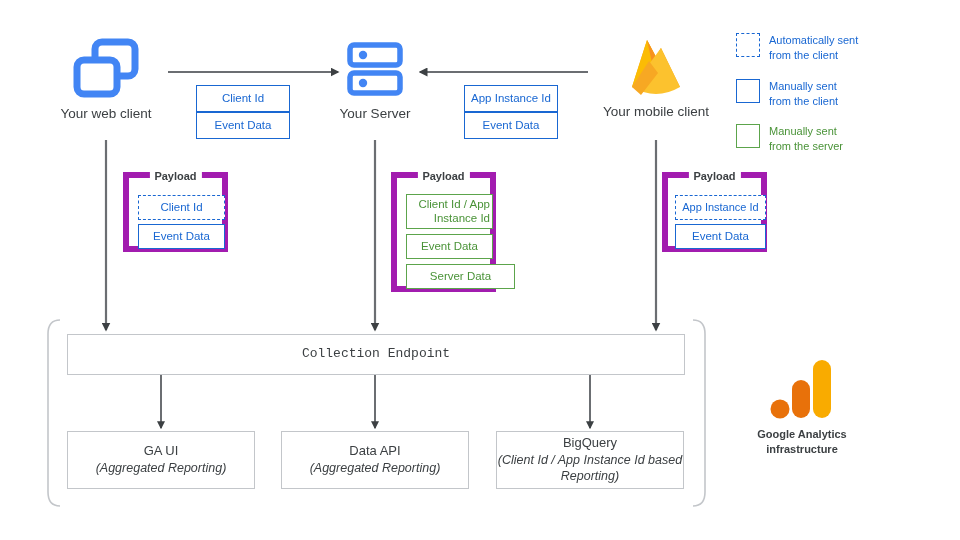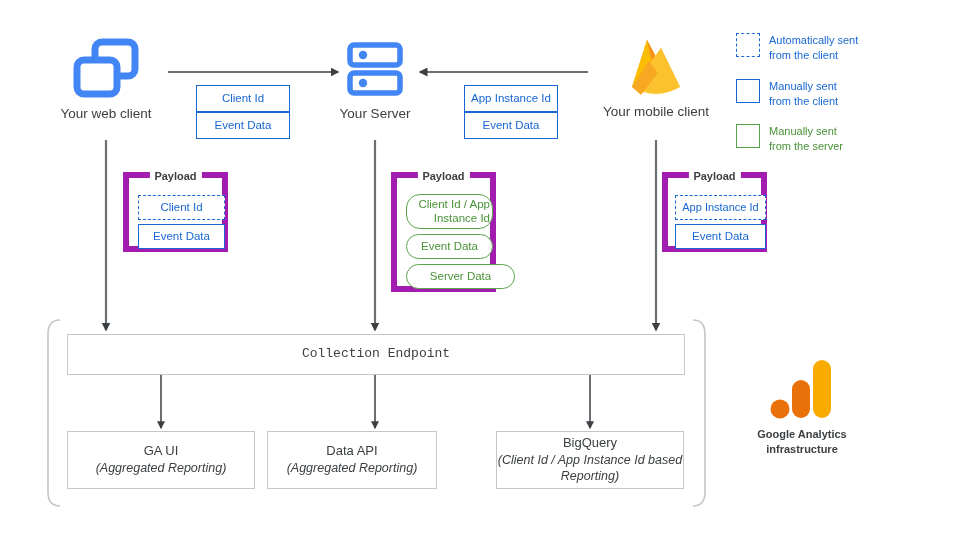--- a/index.html
+++ b/index.html
@@ -41,21 +41,20 @@
     align-items: center;
     justify-content: center;
     background: #ffffff;
     text-align: right;
     line-height: 1.15;
   }
   .chip.dashed { border-style: dashed; }
   .chip.green {
     border-color: #5ca44b;
     color: #4a9338;
-    border-radius: 14px;
   }
 
   
   .payload-box {
     box-sizing: border-box;
     border: 6px solid #a21caf;
     background: #ffffff;
   }
   .payload-title {
     position: absolute;
@@ -213,21 +212,21 @@
 
   <div class="grey-box abs" style="left:67px;top:334px;width:618px;height:41px;font-family:Liberation Mono, monospace;">
     <span>Collection Endpoint</span>
   </div>
 
   <div class="grey-box abs" style="left:67px;top:431px;width:188px;height:58px;">
     <span>GA UI</span>
     <span class="sub">(Aggregated Reporting)</span>
   </div>
 
-  <div class="grey-box abs" style="left:267px;top:431px;width:170px;height:58px;">
+  <div class="grey-box abs" style="left:281px;top:431px;width:188px;height:58px;">
     <span>Data API</span>
     <span class="sub">(Aggregated Reporting)</span>
   </div>
 
   <div class="grey-box abs" style="left:496px;top:431px;width:188px;height:58px;padding:0 0;box-sizing:border-box;">
     <span>BigQuery</span>
     <span class="sub">(Client Id / App Instance Id based Reporting)</span>
   </div>
 
   <div class="abs" style="left:712px;top:358px;width:180px;">

